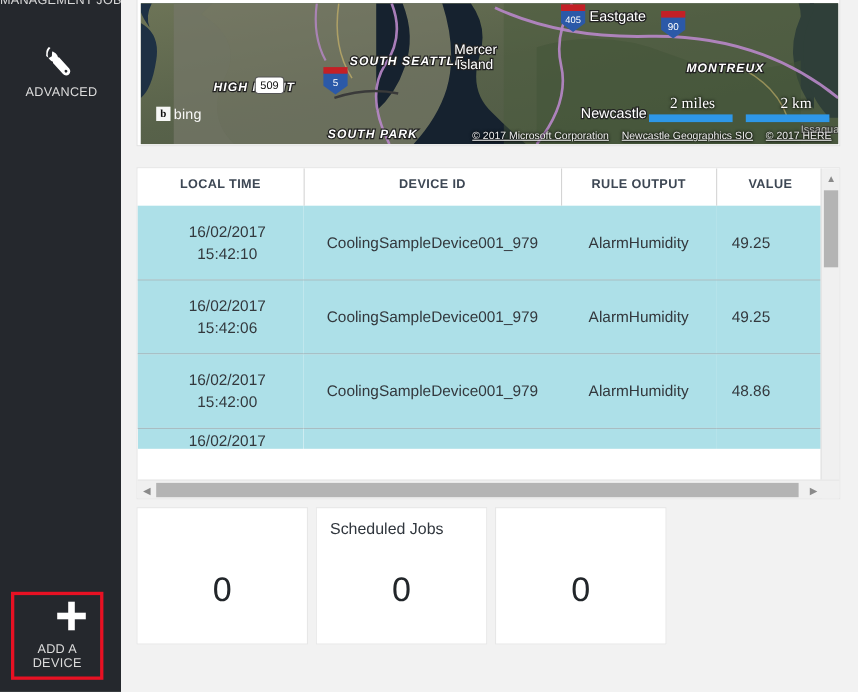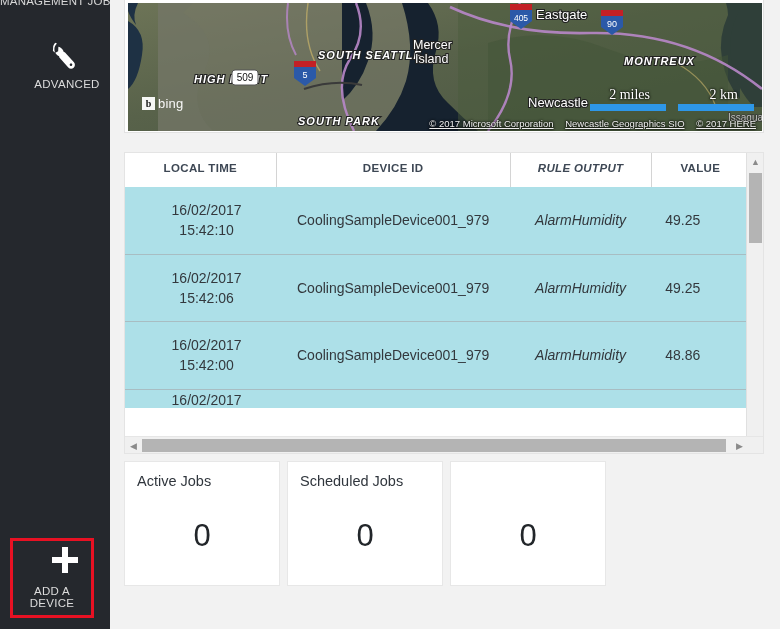--- a/index.html
+++ b/index.html
@@ -27,21 +27,21 @@
     position: absolute;
     top: -5px; left: 0; width: 110px;
     text-align: center;
     color: #d8d8d8;
     font-size: 11.5px;
     letter-spacing: .2px;
     white-space: nowrap;
   }
   .side-item {
     position: absolute;
-    left: 12px; width: 110px;
+    left: 1px; width: 110px;
     text-align: center;
     color: #e6e6e6;
   }
   .side-item .ico { display: block; height: 44px; }
   .side-item .lbl {
     display: block;
     font-size: 11.5px;
     letter-spacing: .3px;
     color: #dcdcdc;
   }
@@ -165,21 +165,21 @@
     color: #33383d;
     background: #ade0e8;
     border-top: 1px solid #a8bdc2;
     padding: 13px 0;
     text-align: center;
     vertical-align: middle;
   }
   .tbl tr:first-child td { border-top: none; }
   .col-time  { width: 150px; text-align: left; padding-left: 12px !important; }
   .col-dev   { width: 232px; }
-  .col-rule  { width: 140px; font-style: italic; }
+  .col-rule  { width: 140px; }
   .col-val   { width: 97px; text-align: left !important; padding-left: 14px !important; }
   th.col-time { text-align: center !important; padding-left: 0 !important; }
   th.col-val  { text-align: center !important; padding-left: 0 !important; }
   .time-line { display: block; line-height: 1.45; }
   .partial-row td {
     padding: 2px 0 0 0;
     height: 17px;
     overflow: hidden;
     color: #33383d;
     font-size: 14px;
@@ -429,21 +429,20 @@
 
       <div class="hscroll">
         <div class="arrow left">◀</div>
         <div class="thumb"></div>
         <div class="arrow right">▶</div>
       </div>
     </div>
 
     <div class="tiles">
       <div class="tile">
-        <div class="t-label">Active Jobs</div>
         <div class="t-value">0</div>
       </div>
       <div class="tile">
         <div class="t-label">Scheduled Jobs</div>
         <div class="t-value">0</div>
       </div>
       <div class="tile">
         <div class="t-value">0</div>
       </div>
     </div>

